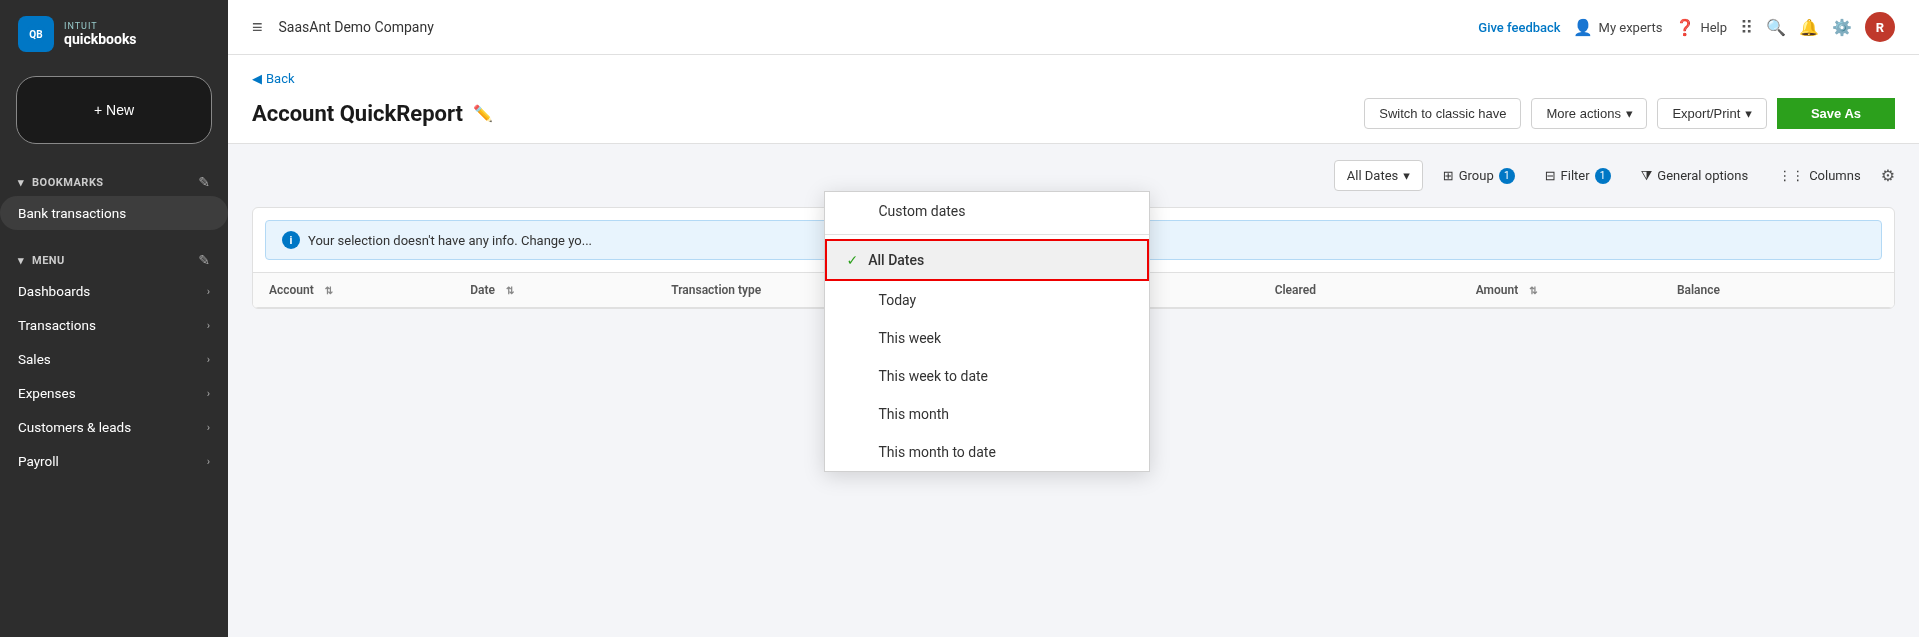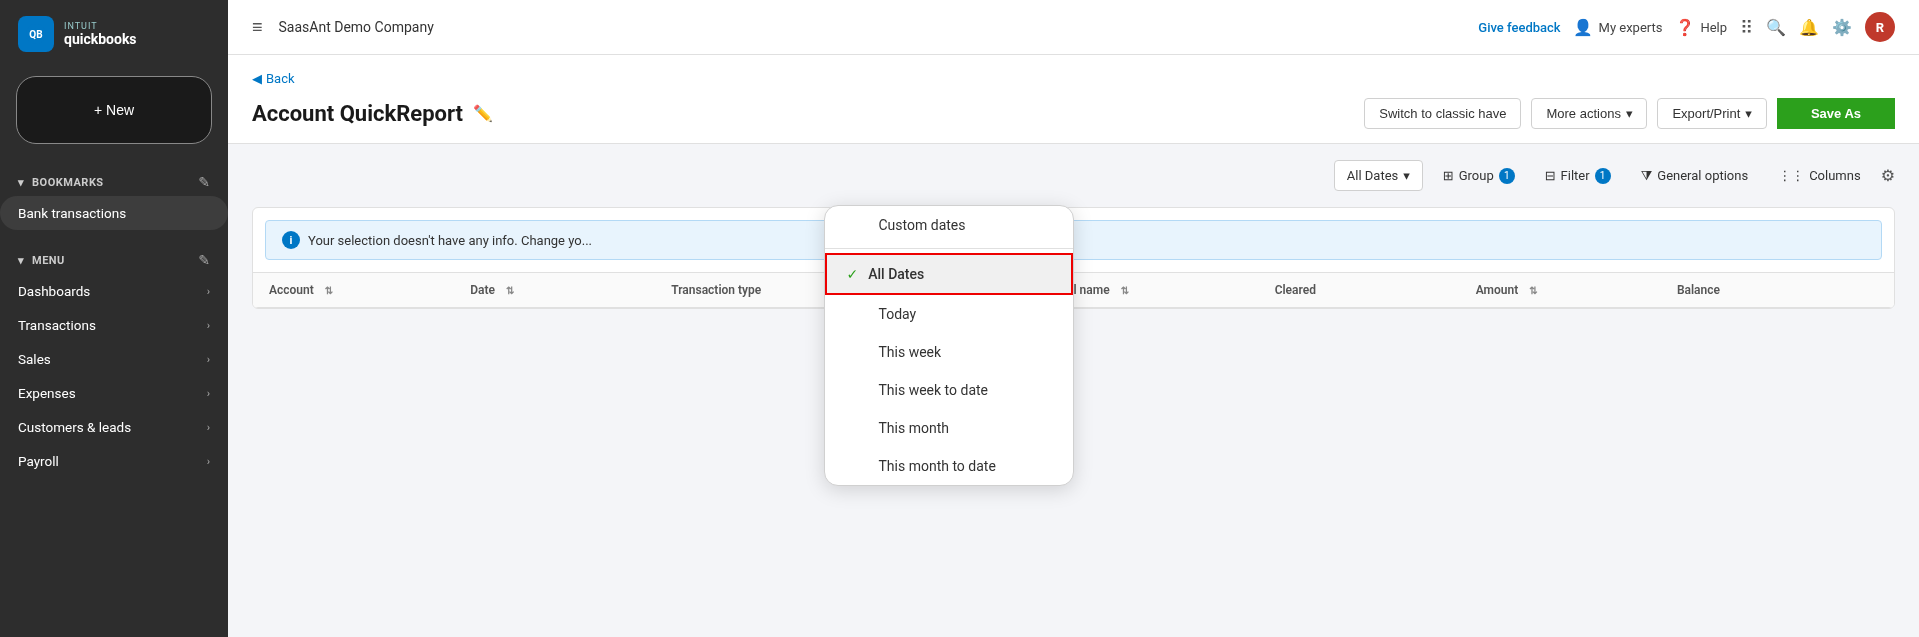--- a/index.html
+++ b/index.html
@@ -291,27 +291,27 @@
       color: #555;
       display: flex;
       align-items: center;
       gap: 11px;
     }
     .th-sort { font-size: 10px; color: #888; }
 
     
     .dropdown-overlay {
       position: absolute;
-      top: 61px;
+      top: 47px;
       left: 50%;
       transform: translateX(-250px);
-      width: 250px;
+      width: 326px;
       background: #fff;
       border: 1px solid #d0d0d0;
-      border-radius: 14px;
+      border-radius: 0;
       box-shadow: 0 4px 20px rgba(0,0,0,0.15);
       z-index: 100;
     }
     .dropdown-item {
       padding: 11px 20px;
       font-size: 14px;
       color: #333;
       cursor: pointer;
       display: flex;
       align-items: center;

